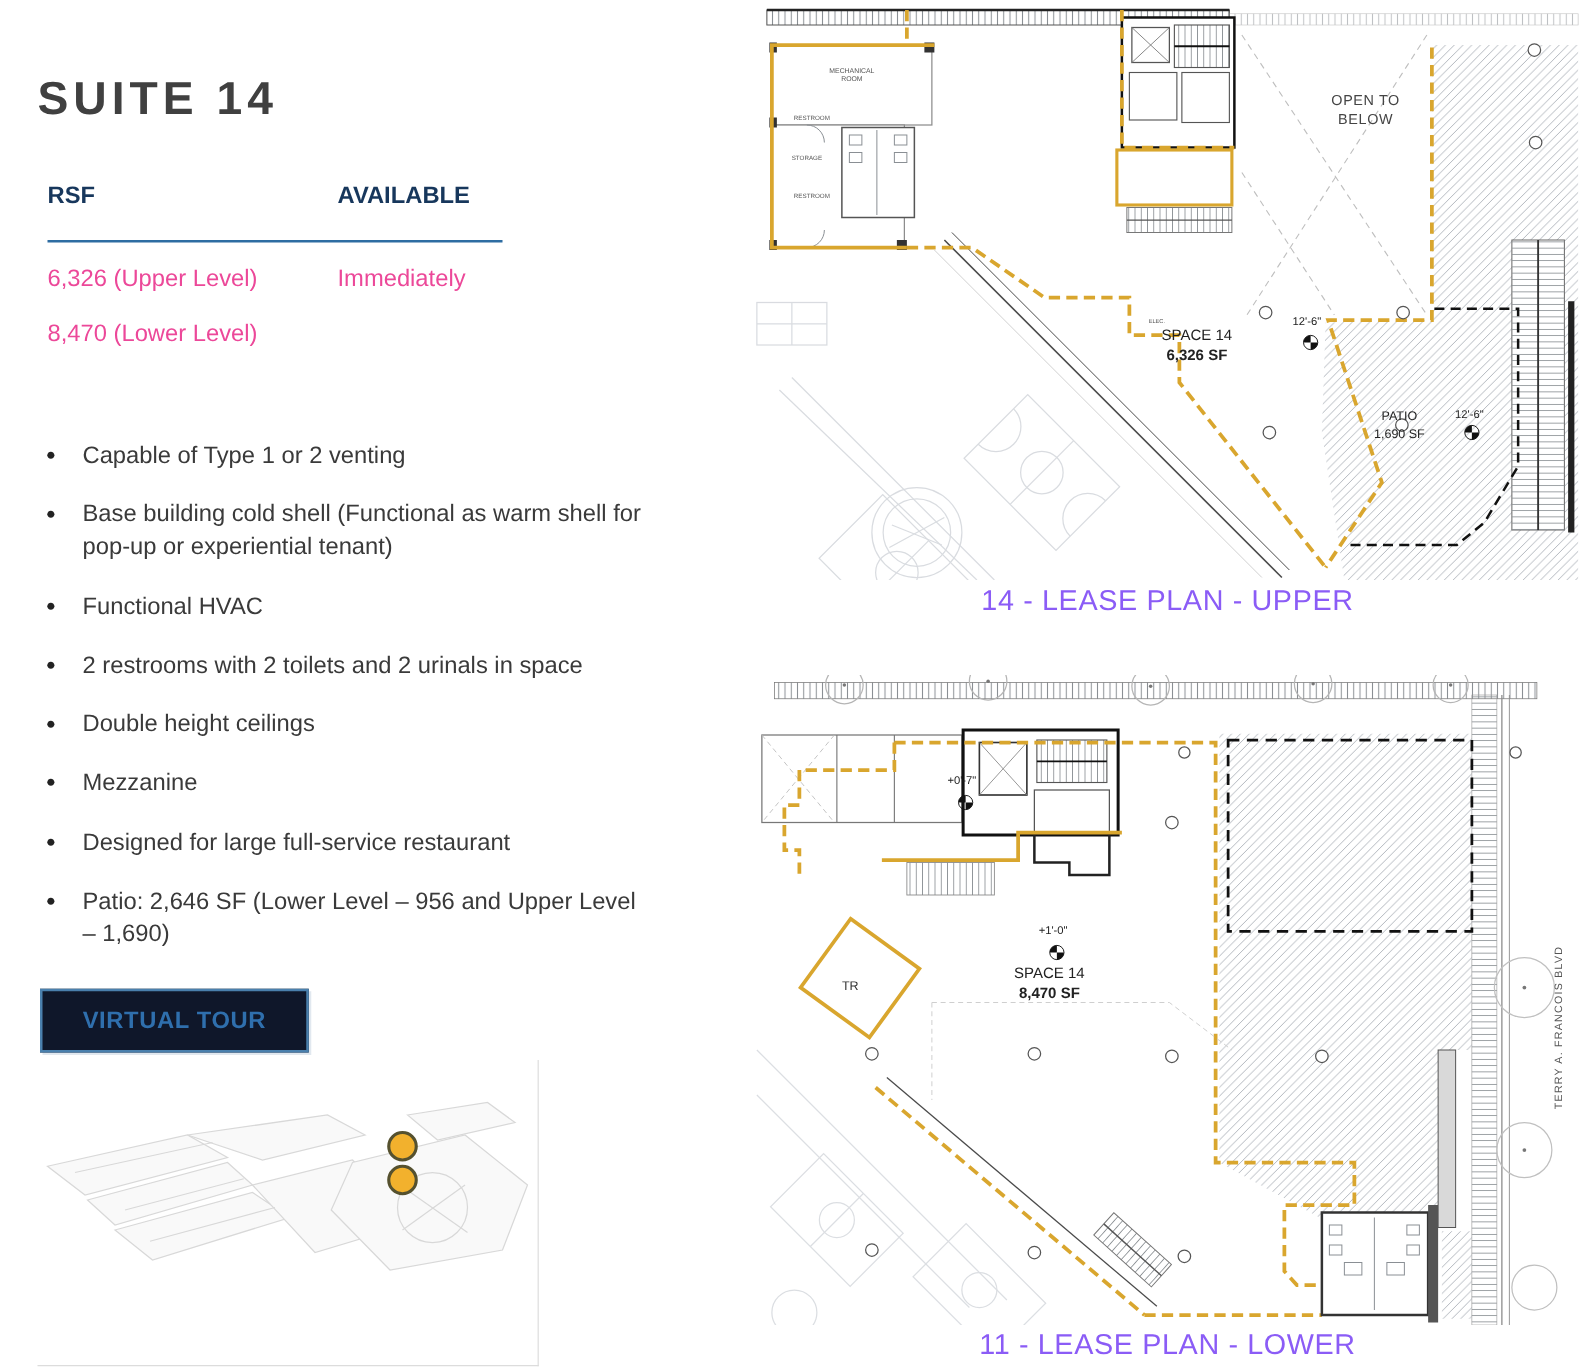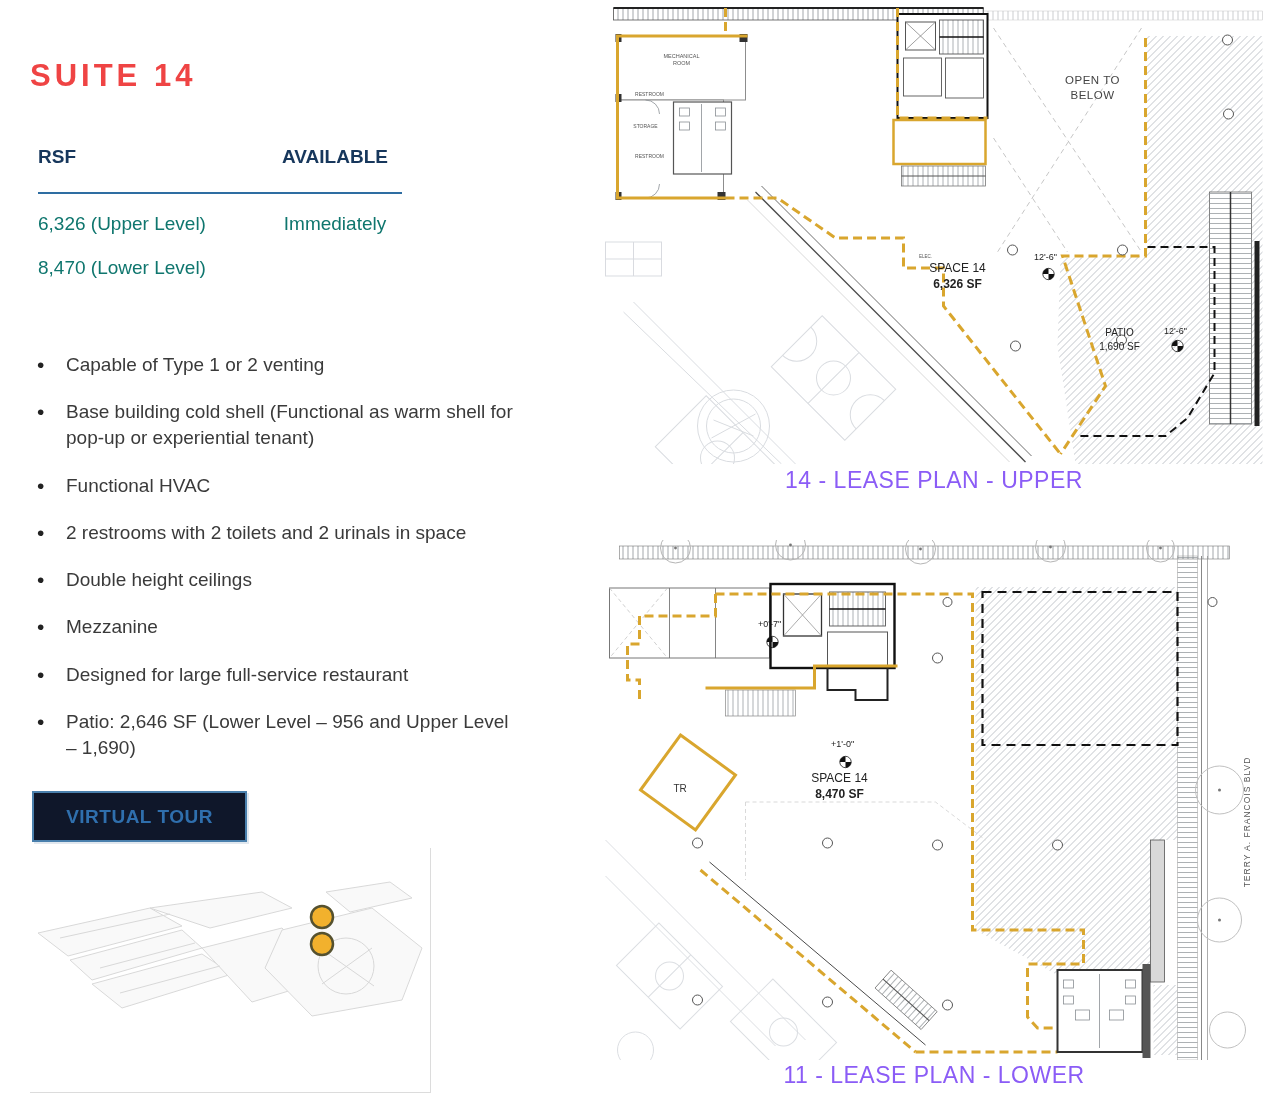--- a/index.html
+++ b/index.html
@@ -1,28 +1,28 @@
 <!DOCTYPE html>
 <html><head>
 <meta charset="utf-8">
 <style>
   html,body{margin:0;padding:0;background:#fff;}
   body{width:1265px;height:1095px;position:relative;overflow:hidden;
        font-family:"Liberation Sans", sans-serif;color:#3a3a3a;}
   .abs{position:absolute;}
 
   
-  .suite-title{left:30px;top:58px;font-size:31px;font-weight:800;letter-spacing:4px;
-               color:#ef4444;}
+  .suite-title{left:30px;top:58px;font-size:37px;font-weight:800;letter-spacing:4px;
+               color:#404040;}
   .spec-table{left:38px;top:146px;width:364px;font-size:19px;}
   .spec-head{display:flex;font-weight:700;color:#17375C;padding-bottom:24px;
              border-bottom:2px solid #2E6DA2;}
   .col-rsf{width:232px;}
-  .col-avail{width:130px;text-align:center;}
-  .spec-row{display:flex;margin-top:17px;line-height:1.4;color:#0f766e;}
+  .col-avail{width:130px;}
+  .spec-row{display:flex;margin-top:17px;line-height:1.4;color:#ec4899;}
 
   .features{left:30px;top:352px;width:492px;list-style:none;margin:0;padding:0;
             font-size:19px;line-height:1.38;color:#3a3a3a;}
   .features li{position:relative;padding-left:36px;margin-bottom:21px;max-width:470px;}
   .features li .dot{position:absolute;left:7px;top:-1px;font-size:21px;color:#222;}
 
   .vt-btn{left:32px;top:791px;width:211px;height:47px;background:#0f172a;
           border:2px solid #4A80AD;color:#2F6FAD;font-size:19px;font-weight:700;
           letter-spacing:0.5px;display:flex;align-items:center;justify-content:center;
           box-shadow:2px 2px 0 rgba(170,190,210,.35);cursor:pointer;

